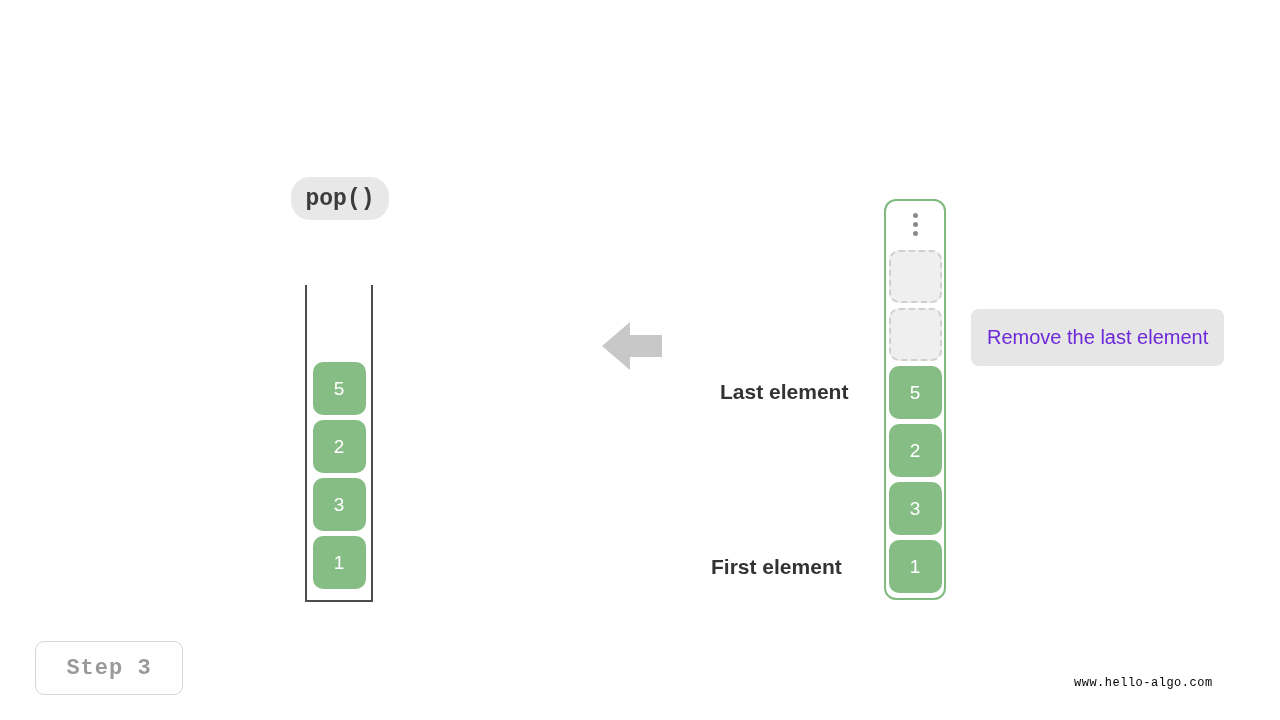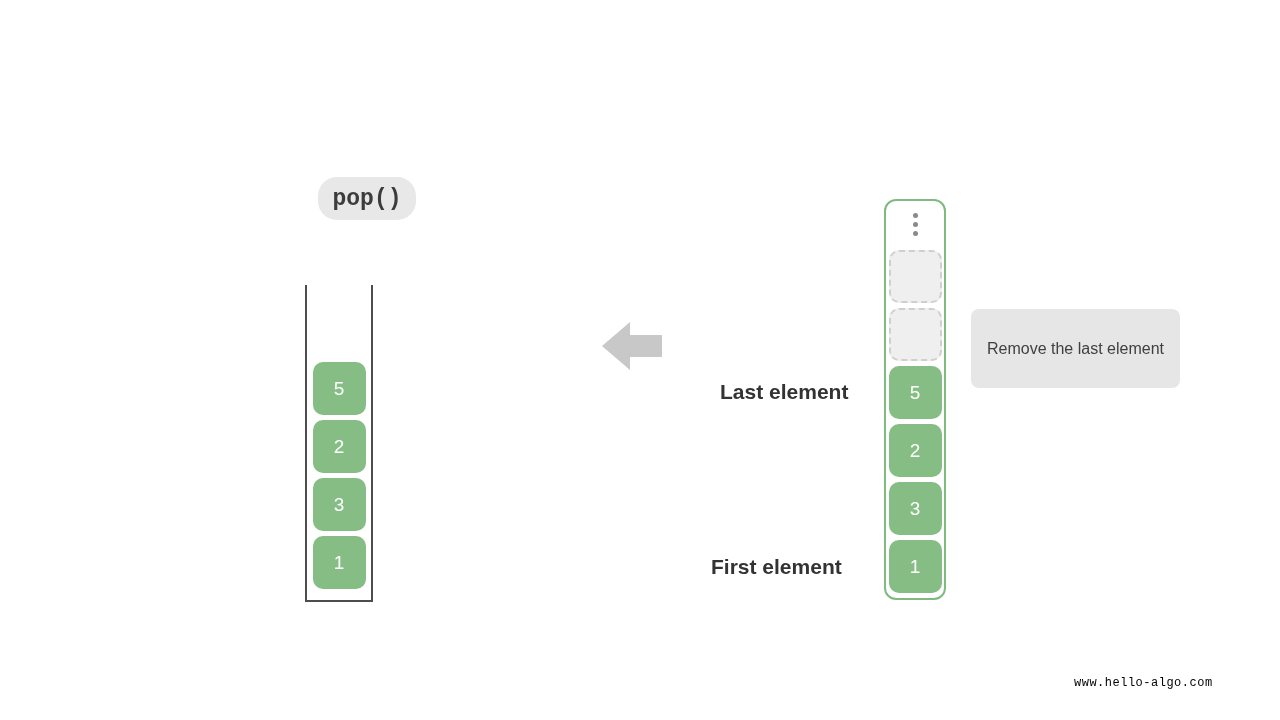--- a/index.html
+++ b/index.html
@@ -29,21 +29,20 @@
     background: #e8e8e8;
     border-radius: 19px;
     display: flex;
     align-items: center;
     justify-content: center;
     font-family: "Liberation Mono", "DejaVu Sans Mono", monospace;
     font-size: 23px;
     font-weight: 700;
     color: #3c3c3c;
     letter-spacing: 0px;
-    margin-left: 27px;
   }
 
   
   .step-badge {
     position: absolute;
     left: 35px;
     top: 641px;
     width: 146px;
     height: 52px;
     background: #ffffff;
@@ -181,27 +180,27 @@
     font-size: 20px;
     color: #9a9a9a;
     white-space: nowrap;
   }
 
   .note-badge {
     position: absolute;
     left: 971px;
     top: 309px;
     height: 47px;
-    padding: 16px 16px;
+    padding: 5px 16px;
     background: #e6e6e6;
     border-radius: 8px;
     display: flex;
     align-items: center;
-    font-size: 16px;
-    color: #404040;
+    font-size: 20px;
+    color: #6d28d9;
     white-space: nowrap;
   }
 </style>
 </head>
 <body>
 
 <div class="canvas">
 
   <div class="op-badge">pop()</div>
 
@@ -235,16 +234,17 @@
       <div class="cell empty"></div>
       <div class="cell filled">5</div>
       <div class="cell filled">2</div>
       <div class="cell filled">3</div>
       <div class="cell filled">1</div>
     </div>
   </div>
 
   <div class="note-badge">Remove the last element</div>
 
+  <div class="step-badge">Step 3</div>
 
   <div class="watermark">www.hello-algo.com</div>
 
 </div>
 
 </body></html>

